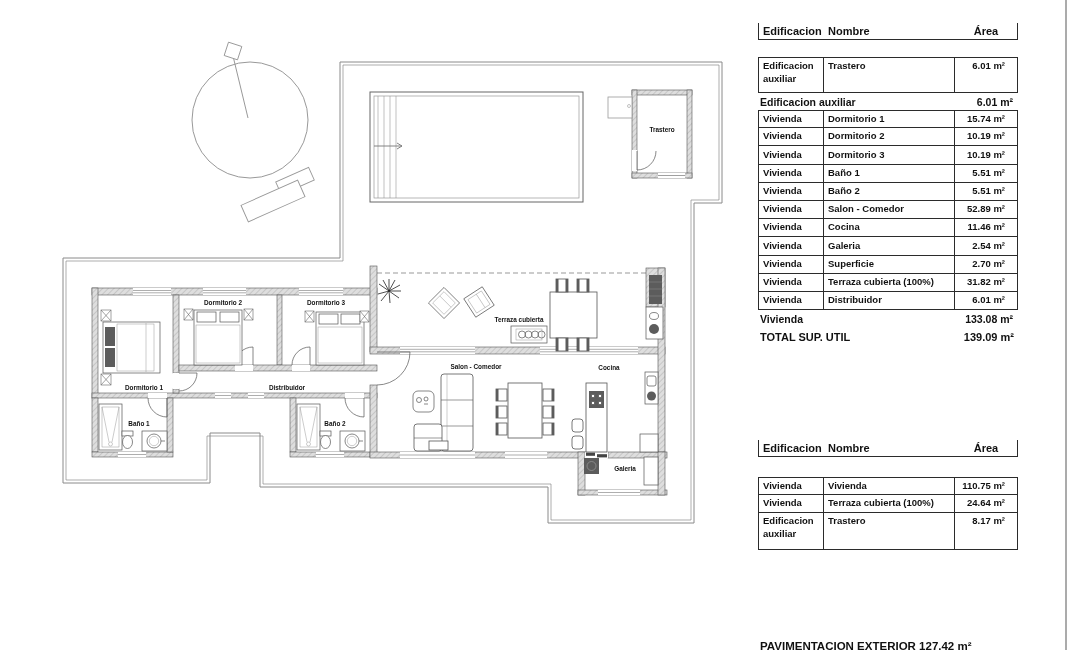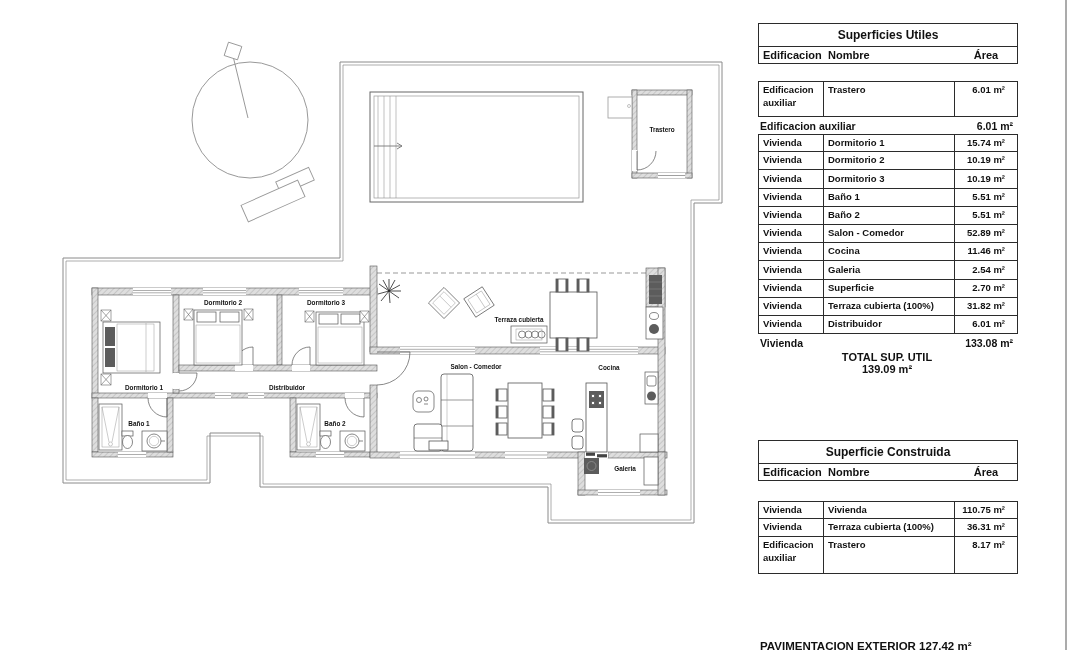--- a/index.html
+++ b/index.html
@@ -20,21 +20,21 @@
   .t-row{display:grid;grid-template-columns:65px 131px 1fr;height:18.2px;box-sizing:border-box;
          border-left:1px solid #2b2b2b;border-right:1px solid #2b2b2b;border-bottom:1px solid #2b2b2b;font-size:9.5px;}
   .t-row.first{border-top:1px solid #2b2b2b;}
   .t-row.tall{height:36px;}
   .t-row.tall2{height:37px;}
   .t-row .td{display:flex;align-items:center;padding-left:4px;border-right:1px solid #2b2b2b;line-height:1.35;}
   .t-row .td.c3{justify-content:flex-end;padding-right:12px;border-right:none;}
   .t-row.tall .td,.t-row.tall2 .td{align-items:flex-start;padding-top:2px;}
   .t-row .td.c1{flex-wrap:wrap;}
   .t-sub{display:flex;justify-content:space-between;align-items:center;height:17px;font-size:10.5px;padding:0 5px 0 2px;}
-  .t-total{display:flex;justify-content:space-between;align-items:center;height:20px;font-size:11px;padding:0 4px 0 2px;flex-direction:column;}
+  .t-total{display:flex;justify-content:space-between;align-items:center;height:20px;font-size:11px;padding:0 4px 0 2px;}
   .pav{position:absolute;left:760px;top:640px;font-size:11.5px;font-weight:700;color:#111;}
   .edge{position:absolute;left:1065px;top:0;width:2px;height:650px;background:#ababab;}
 </style>
 </head>
 <body>
 
 <div class="sheet">
 
 <svg width="740" height="650" viewBox="0 0 740 650">
   <defs>
@@ -385,21 +385,20 @@
     <text class="lbl" x="139" y="426">Baño 1</text>
     <text class="lbl" x="335" y="426">Baño 2</text>
     <text class="lbl" x="519" y="322">Terraza cubierta</text>
     <text class="lbl" x="476" y="369">Salon - Comedor</text>
     <text class="lbl" x="609" y="370">Cocina</text>
     <text class="lbl" x="625" y="471">Galeria</text>
   </g>
 </svg>
 
 <div class="tbl t1">
-  <div class="t-title">Superficies Utiles</div>
   <div class="t-head">
     <div class="th c1">Edificacion</div>
     <div class="th c2">Nombre</div>
     <div class="th c3">Área</div>
   </div>
   <div class="t-gap17"></div>
   <div class="t-row tall first">
     <div class="td c1">Edificacion auxiliar</div>
     <div class="td c2">Trastero</div>
     <div class="td c3">6.01 m²</div>
@@ -467,36 +466,35 @@
     <span>Vivienda</span>
     <span>133.08 m²</span>
   </div>
   <div class="t-total">
     <span>TOTAL SUP. UTIL</span>
     <span>139.09 m²</span>
   </div>
 </div>
 
 <div class="tbl t2">
-  <div class="t-title">Superficie Construida</div>
   <div class="t-head">
     <div class="th c1">Edificacion</div>
     <div class="th c2">Nombre</div>
     <div class="th c3">Área</div>
   </div>
   <div class="t-gap20"></div>
   <div class="t-row first">
     <div class="td c1">Vivienda</div>
     <div class="td c2">Vivienda</div>
     <div class="td c3">110.75 m²</div>
   </div>
   <div class="t-row">
     <div class="td c1">Vivienda</div>
     <div class="td c2">Terraza cubierta (100%)</div>
-    <div class="td c3">36.31 m²</div>
+    <div class="td c3">24.64 m²</div>
   </div>
   <div class="t-row tall2">
     <div class="td c1">Edificacion auxiliar</div>
     <div class="td c2">Trastero</div>
     <div class="td c3">8.17 m²</div>
   </div>
 </div>
 
 <div class="pav">PAVIMENTACION EXTERIOR 127.42 m²</div>
 <div class="edge"></div>

